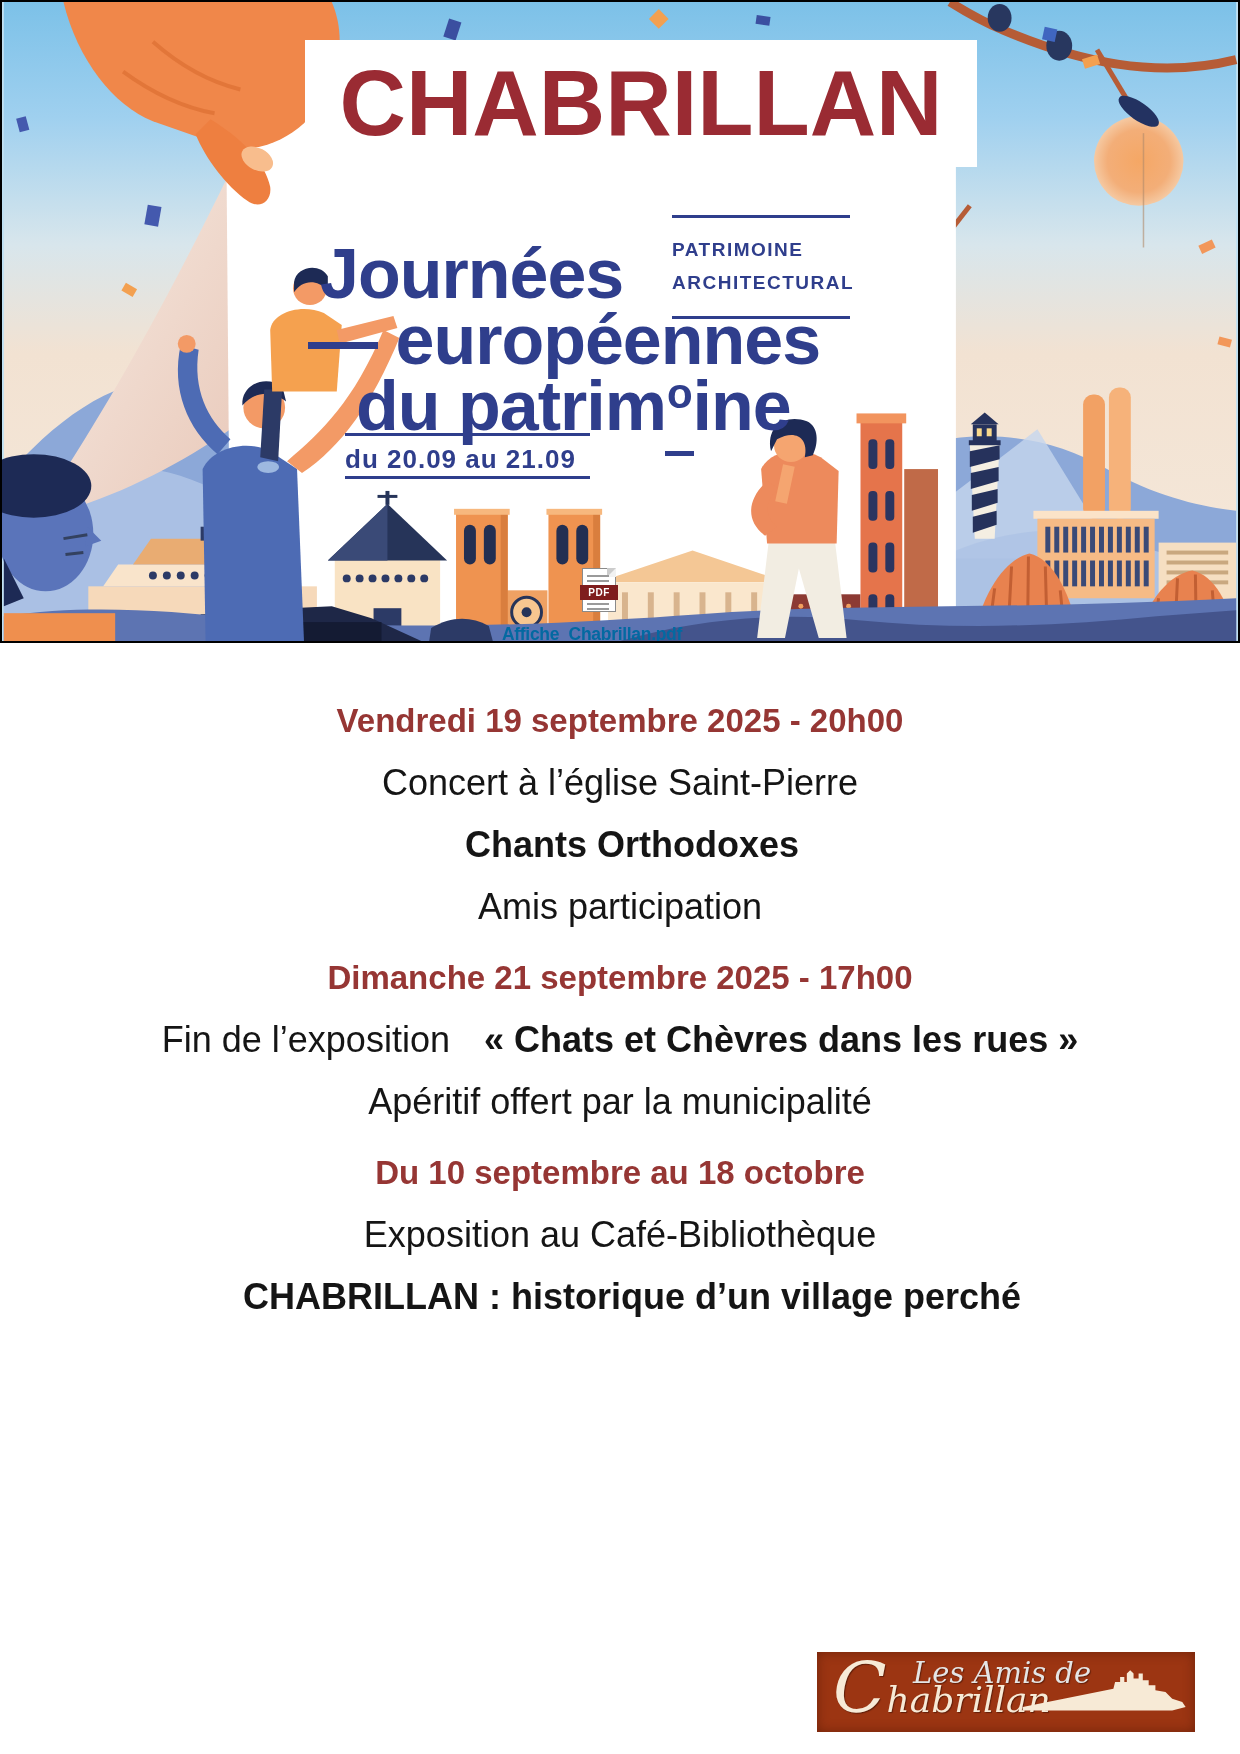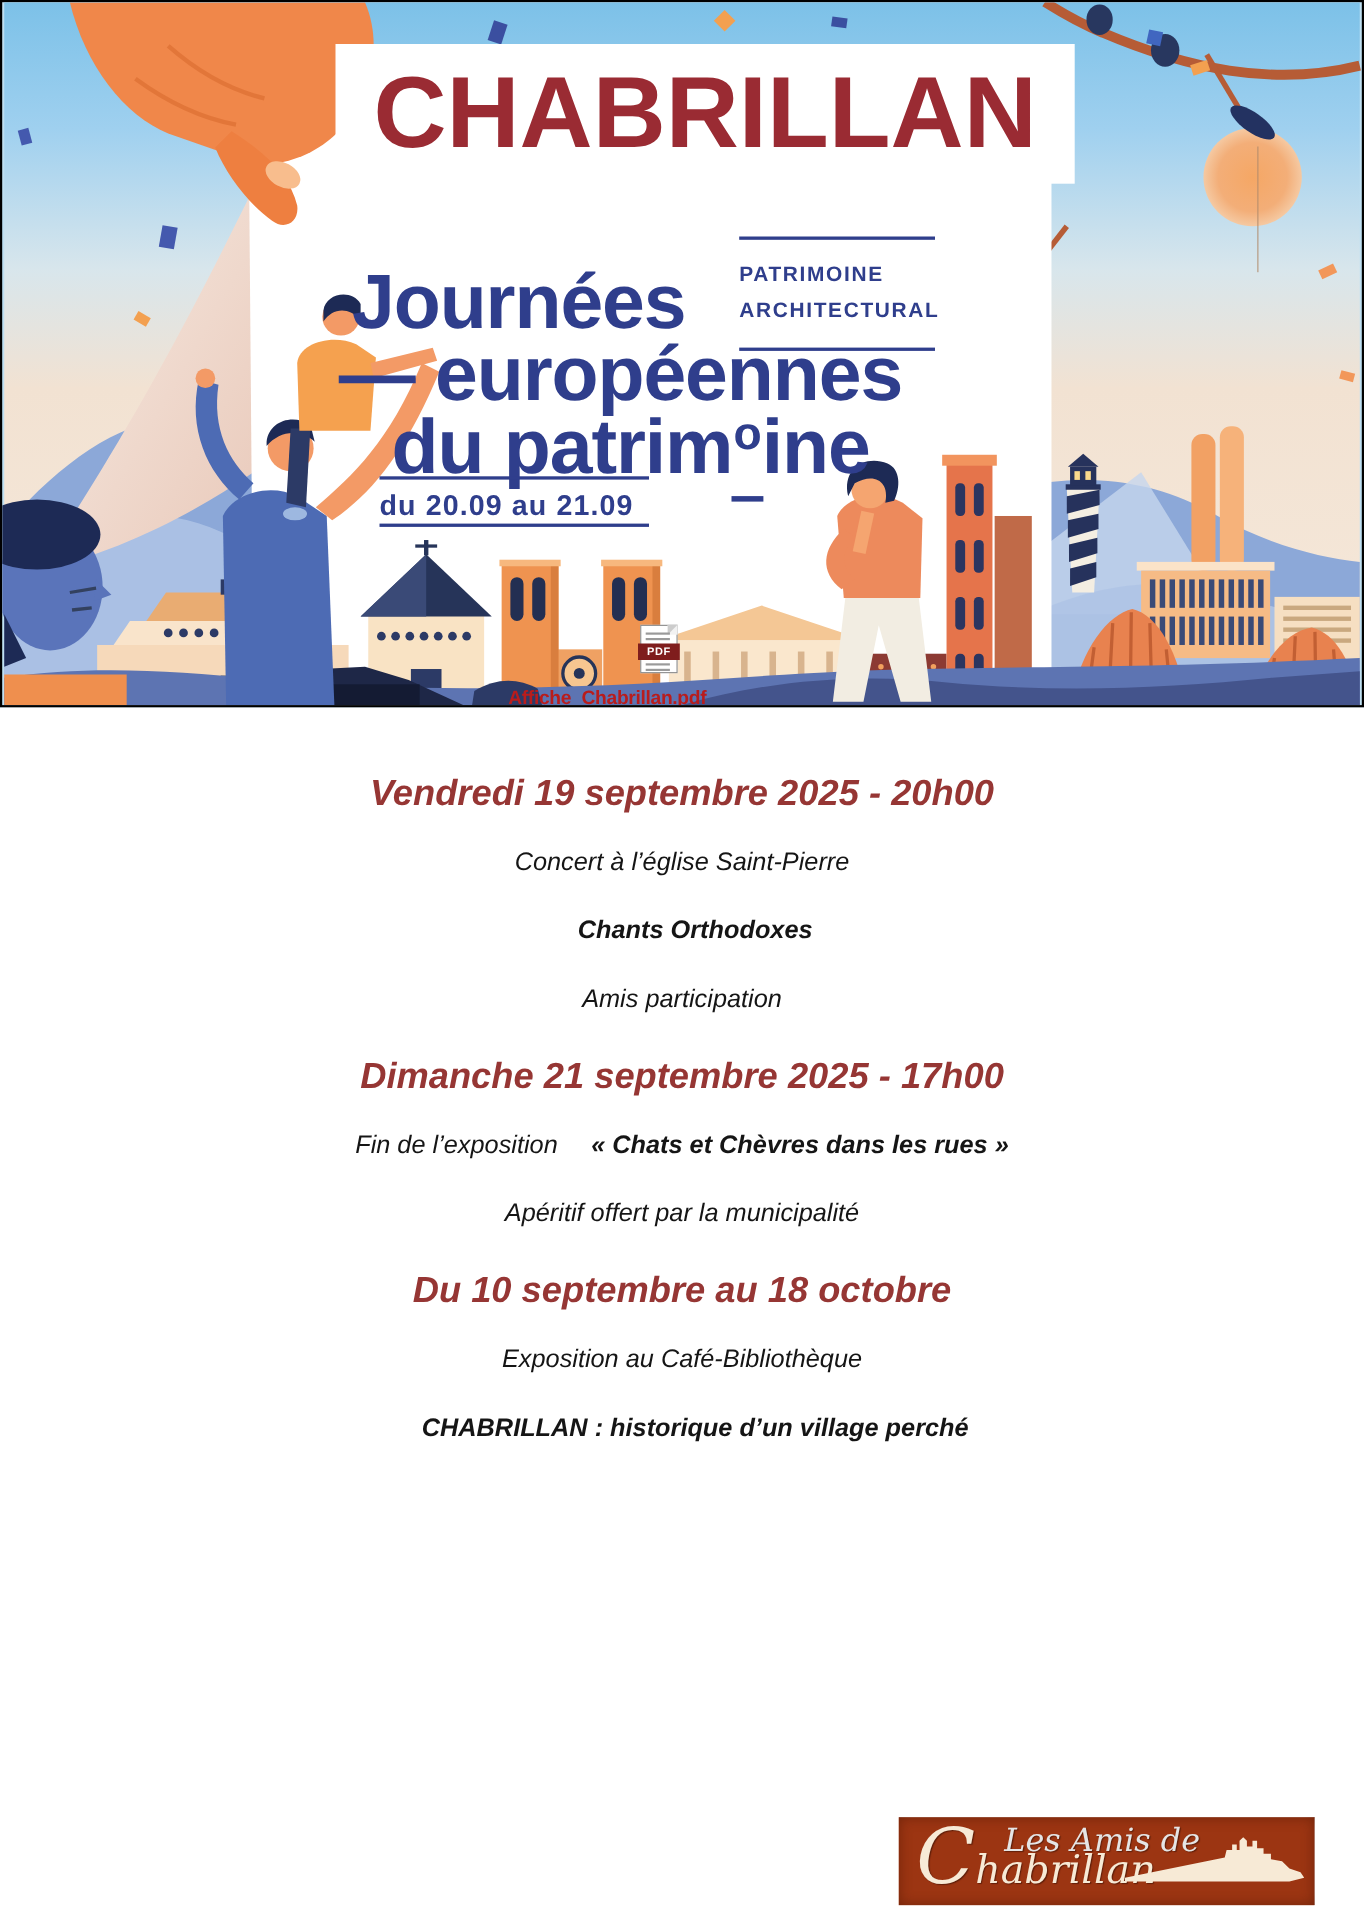--- a/index.html
+++ b/index.html
@@ -56,30 +56,30 @@
     transform:rotate(90deg);
   }
   .pdf-icon .tline { position:absolute; left:4px; right:6px; height:2px; background:#9a9a9a; }
   .t1 { top:6px; } .t2 { top:11px; } .t3 { top:34px; right:12px; } .t4 { top:39px; }
   .pdf-band {
     position:absolute; left:-3px; right:-3px; top:16px; height:15px; background:#7f1d1d;
     color:#ffffff; font-size:10px; font-weight:bold; text-align:center; line-height:15px;
     letter-spacing:0.5px;
   }
   .pdf-filename {
-    position:absolute; left:460px; top:622px; width:260px; text-align:left;
-    font-size:17.5px; font-weight:bold; color:#b91c1c; text-decoration:underline;
+    position:absolute; left:460px; top:622px; width:260px; text-align:center;
+    font-size:17.5px; font-weight:bold; color:#0369a1; text-decoration:underline;
     letter-spacing:-0.3px; white-space:nowrap;
   }
 
   
   .schedule { position:absolute; left:0; top:690px; width:1240px; text-align:center; color:#151515; z-index:2; }
-  .event { margin-bottom:9px;font-style:italic; }
+  .event { margin-bottom:9px; }
   .event-title { font-size:33px; font-weight:bold; color:#963634; height:62px; line-height:62px; }
-  .event-line  { font-size:23px; height:62px; line-height:62px;text-align:center; }
+  .event-line  { font-size:36px; height:62px; line-height:62px;text-align:center; }
   .b { font-weight:bold;padding-left:24px; }
 
   
   .assoc-logo {
     position:absolute; left:817px; top:1652px; width:378px; height:80px;
     background:#9C3512; box-shadow:inset 0 0 12px rgba(60,15,0,0.45); overflow:hidden;
   }
   .logo-name {
     position:absolute; left:16px; top:0px; color:#F7EAD6;
     font-family:"DejaVu Serif", serif; font-style:italic;

